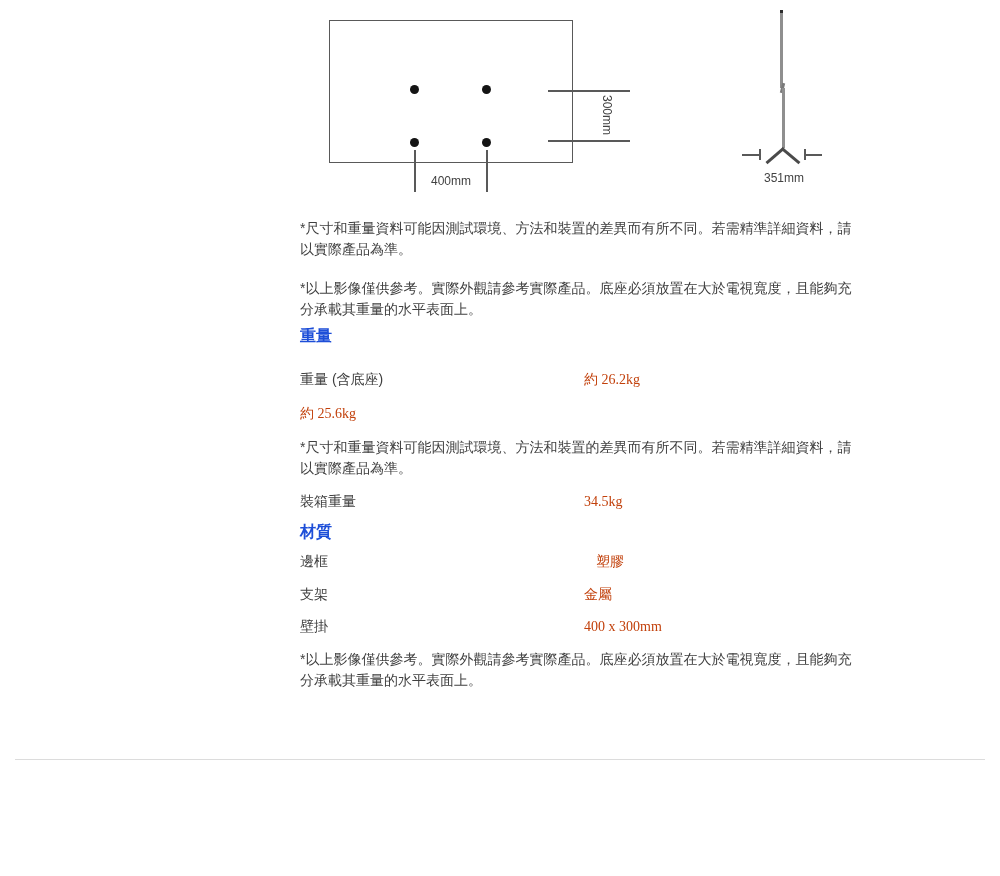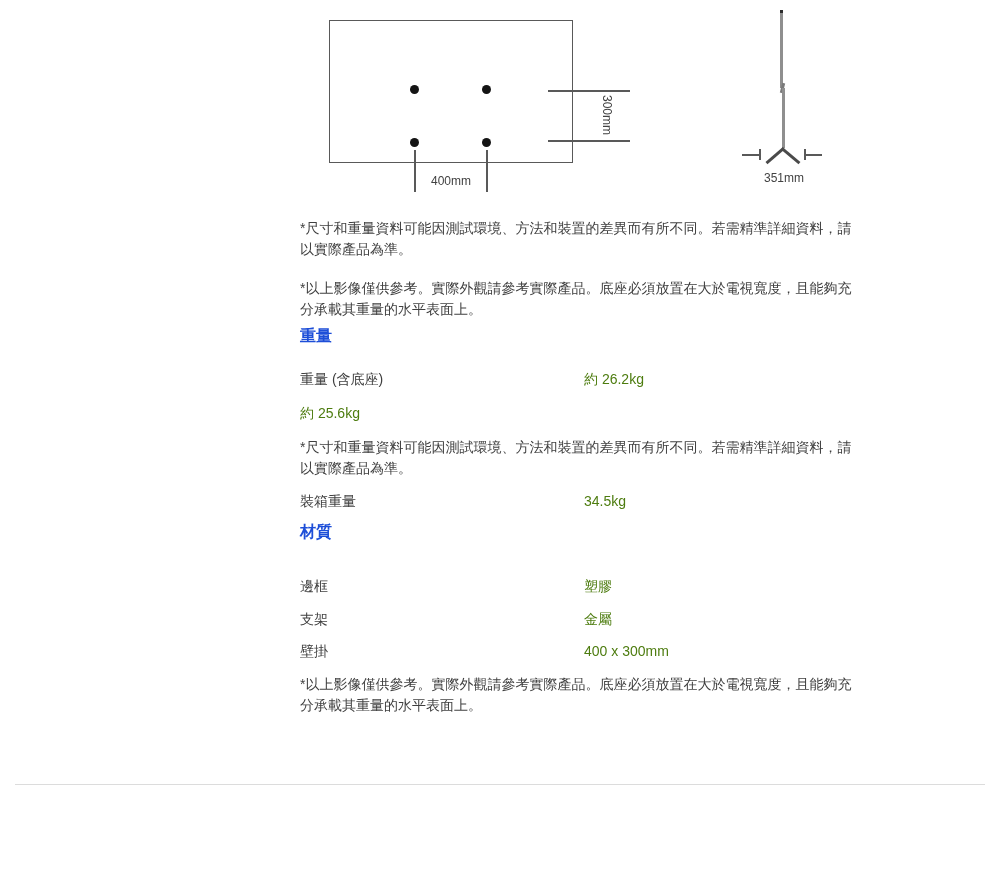--- a/index.html
+++ b/index.html
@@ -65,31 +65,31 @@
     font-weight: 700;
     color: #1d4ed8;
   }
   .spec-row {
     display: grid;
     grid-template-columns: 284px 1fr;
     font-size: 14px;
     line-height: 21px;
   }
   .spec-label { color: #3f3f3f; }
-  .spec-value { color: #4d7c0f; }
+  .spec-value { color: #c2410c; font-family: Liberation Serif, serif; }
 
   .mt-note1 { margin-top: 8px; }
   .mt-note2 { margin-top: 18px; }
   .mt-hw    { margin-top: 4px; }
   .mt-r1    { margin-top: 21px; }
   .mt-r2    { margin-top: 13px; }
   .mt-n3    { margin-top: 13px; }
   .mt-r3    { margin-top: 12px; }
   .mt-hm    { margin-top: 8px; }
-  .mt-r4    { margin-top: 32px; }
+  .mt-r4    { margin-top: 7px; gap: 12px; }
   .mt-r5    { margin-top: 12px; }
   .mt-n4    { margin-top: 16px; }
   .mt-r6    { margin-top: 11px; }
   .mt-n5    { margin-top: 14px; }
   .mt-n6    { margin-top: 12px; }
 
   .divider {
     border: none;
     border-top: 1px solid #dcdcdc;
     margin: 68px 15px 0 15px;

